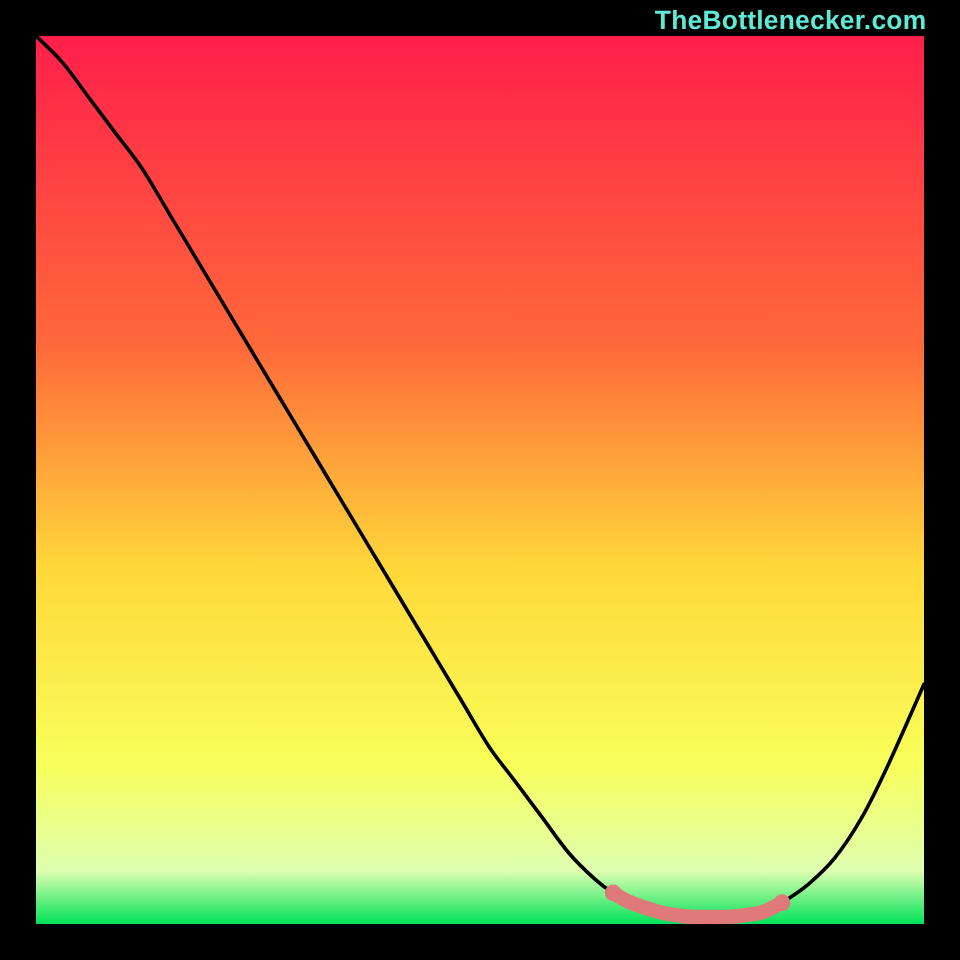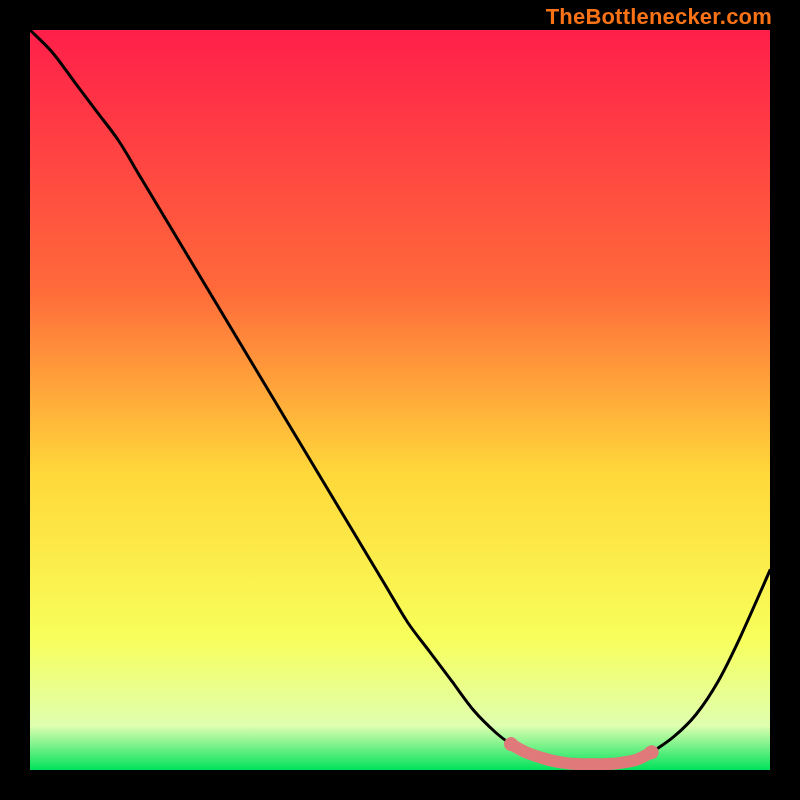--- a/index.html
+++ b/index.html
@@ -14,21 +14,21 @@
     position: absolute;
     top: 30px;
     left: 30px;
     width: 740px;
     height: 740px;
   }
   .watermark {
     position: absolute;
     top: 4px;
     right: 28px;
-    color: #f97316;
+    color: #5eead4;
     font-family: Arial, Helvetica, sans-serif;
     font-size: 22px;
     font-weight: 600;
     letter-spacing: 0.2px;
     user-select: none;
   }
   svg { display: block; }
 </style>
 </head>
 <body>

